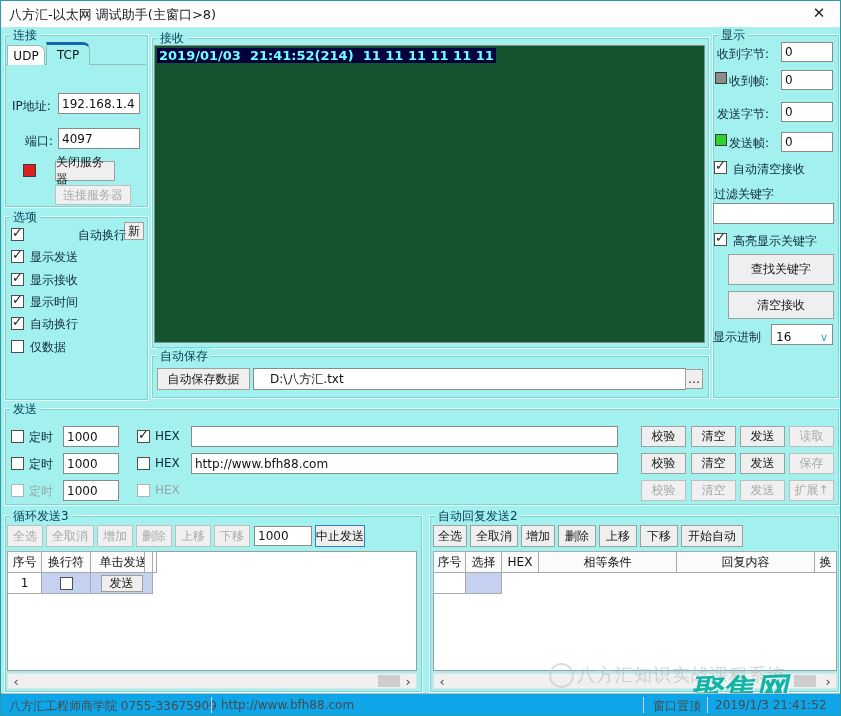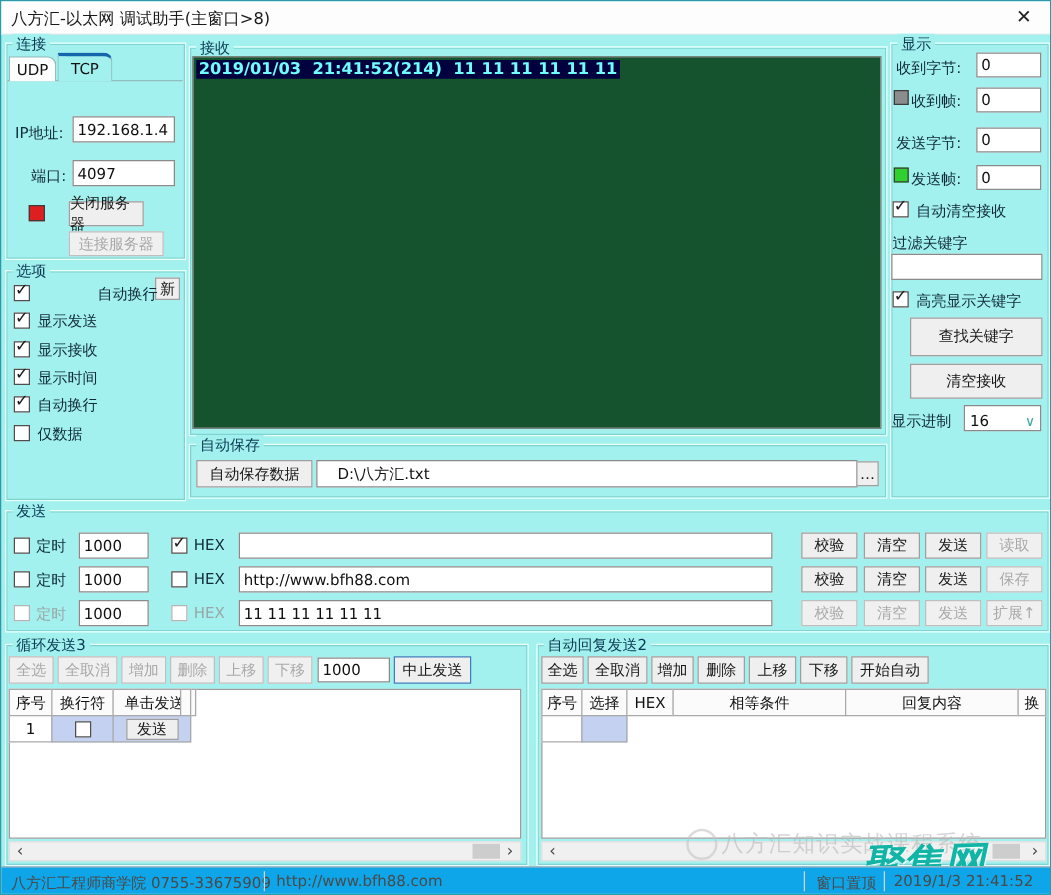--- a/index.html
+++ b/index.html
@@ -160,37 +160,36 @@
   <div class="btn" style="left:640px;top:452px;width:45px;height:21px;">校验</div>
   <div class="btn" style="left:690px;top:452px;width:45px;height:21px;">清空</div>
   <div class="btn" style="left:739px;top:452px;width:45px;height:21px;">发送</div>
   <div class="btn disabled" style="left:788px;top:452px;width:45px;height:21px;">保存</div>
 
   <span class="cb disabled" style="left:10px;top:483px;"></span>
   <span class="lbl" style="left:28px;top:482px;color:#9aa6a6;">定时</span>
   <input class="inp" style="left: 62px; top: 479px; width: 56px; height: 21px;" value="1000">
   <span class="cb disabled" style="left:136px;top:483px;"></span>
   <span class="lbl" style="left:154px;top:482px;color:#9aa6a6;">HEX</span>
-  <input class="inp" style="left: 190px; top: 479px; width: 427px; height: 21px;" value="11 11 11 11 11 11">
   <div class="btn disabled" style="left:640px;top:479px;width:45px;height:21px;">校验</div>
   <div class="btn disabled" style="left:690px;top:479px;width:45px;height:21px;">清空</div>
   <div class="btn disabled" style="left:739px;top:479px;width:45px;height:21px;">发送</div>
   <div class="btn disabled" style="left:788px;top:479px;width:45px;height:21px;">扩展↑</div>
 
   <div class="group" style="left:3px;top:514px;width:417px;height:176px;">
     <span class="grouplabel">循环发送3</span>
   </div>
   <div class="btn disabled" style="left:6px;top:524px;width:36px;height:22px;">全选</div>
   <div class="btn disabled" style="left:45px;top:524px;width:48px;height:22px;">全取消</div>
   <div class="btn disabled" style="left:96px;top:524px;width:36px;height:22px;">增加</div>
   <div class="btn disabled" style="left:135px;top:524px;width:36px;height:22px;">删除</div>
   <div class="btn disabled" style="left:174px;top:524px;width:36px;height:22px;">上移</div>
   <div class="btn disabled" style="left:213px;top:524px;width:36px;height:22px;">下移</div>
   <input class="inp" style="left: 253px; top: 525px; width: 58px; height: 20px;" value="1000">
-  <div class="btn primary" style="left:314px;top:524px;width:62px;height:22px;">中止发送</div>
+  <div class="btn primary" style="left:314px;top:524px;width:50px;height:22px;">中止发送</div>
   <div class="whitepane" style="left:6px;top:550px;width:410px;height:120px;"></div>
   <div class="hcell" style="left:6px;top:550px;width:35px;">序号</div>
   <div class="hcell" style="left:40px;top:550px;width:50px;">换行符</div>
   <div class="hcell" style="left:89px;top:550px;width:67px;">单击发送</div>
   <div class="hcell" style="left:143px;top:550px;width:9px;"></div>
   <div class="dcell" style="left:6px;top:571px;width:35px;">1</div>
   <div class="dcell sel" style="left:40px;top:571px;width:50px;">
     <span class="cb" style="position:static;display:inline-block;"></span>
   </div>
   <div class="dcell sel" style="left:89px;top:571px;width:63px;">

